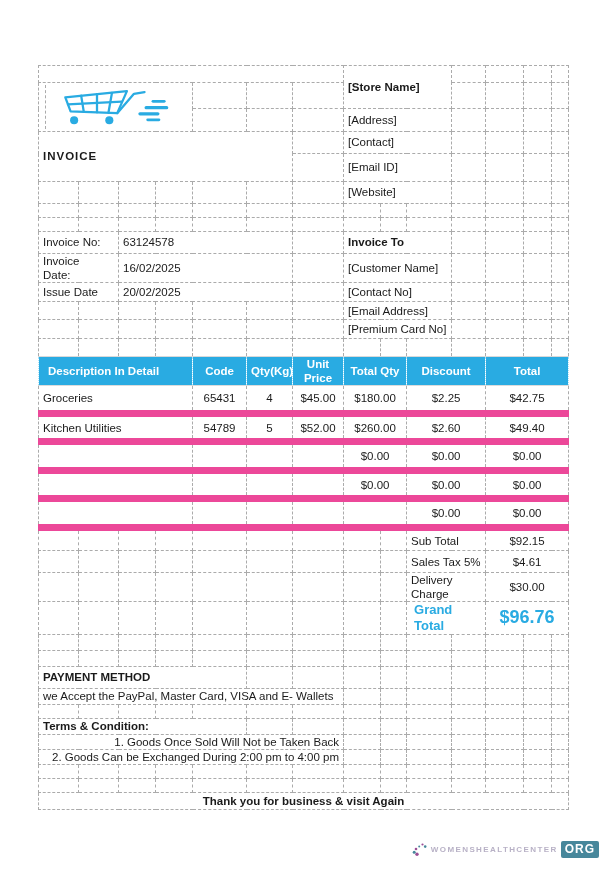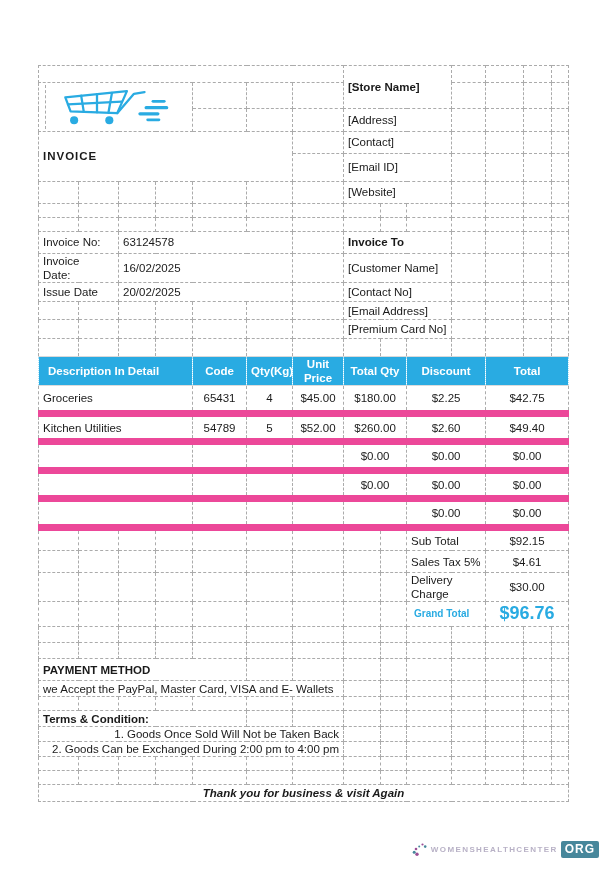--- a/index.html
+++ b/index.html
@@ -49,29 +49,29 @@
     background:var(--accent); color:#fff; font-weight:bold; text-align:center;
     border:1px dotted #aee3f8; border-top:1px solid #d9d9d9;
   }
   td.th.left { text-align:left; padding-left:9px; }
   tr.item > td { border-top:1px solid #dcdcdc; border-bottom:7px solid #ec4899; }
   .ctr { text-align:center; }
   .desc { padding-left:8px; }
 
   .tot-label { padding-left:11px; }
   .tot-val  { text-align:center; }
-  tr.grand .tot-label { font-size:10px; font-weight:bold; color:var(--accent); padding-left:7px; }
+  tr.grand .tot-label { font-size:13px; font-weight:bold; color:var(--accent); padding-left:7px; }
   tr.grand .tot-val  { font-size:18px; font-weight:bold; color:var(--accent); }
 
   .sec-head { color:var(--accent); font-weight:bold; font-size:12.5px; padding-left:6px; }
   .body-line { padding-left:6px; }
   .term-line { padding-left:4px;text-align:right; }
 
   .thanks {
-    text-align:center; color:var(--accent); font-weight:bold; font-style:italic; font-size:12.5px;margin-top:43px;
+    text-align:center; color:var(--accent); font-weight:bold; font-size:12.5px;margin-top:43px;
   }
 
   
   .watermark {
     position:absolute; top:841px; right:9px;
     display:flex; align-items:center; gap:3px;
   }
   .wm-name { font-size:8px; font-weight:bold; letter-spacing:1.4px; color:#b8b1c6; }
   .wm-chip {
     font-size:12px; font-weight:bold; letter-spacing:1px; color:#fff;

